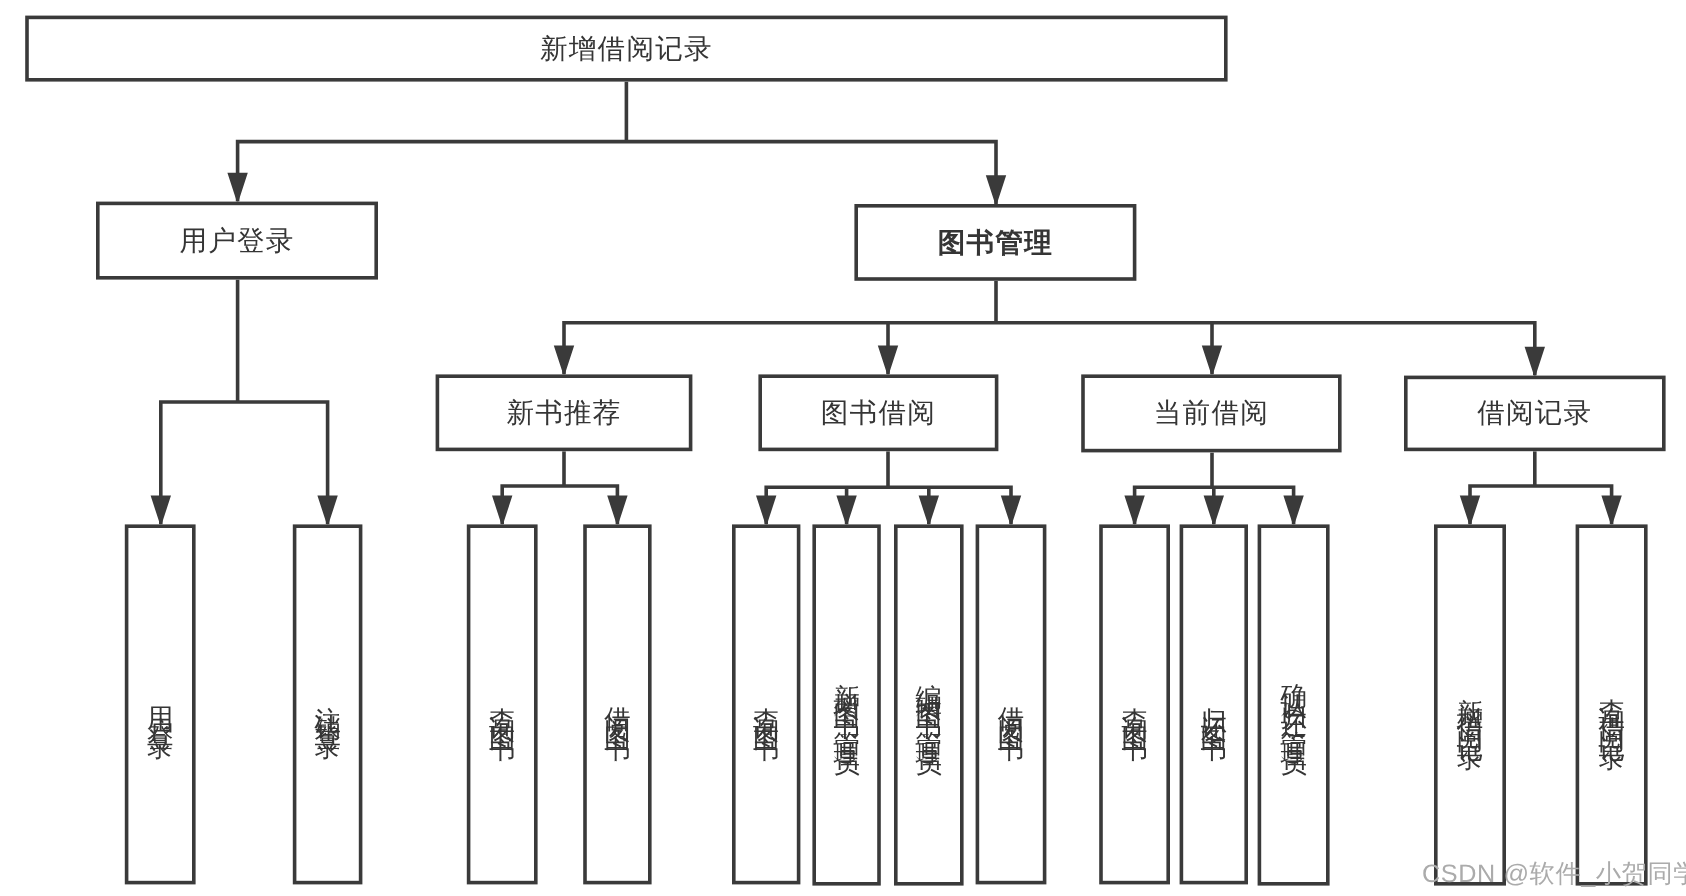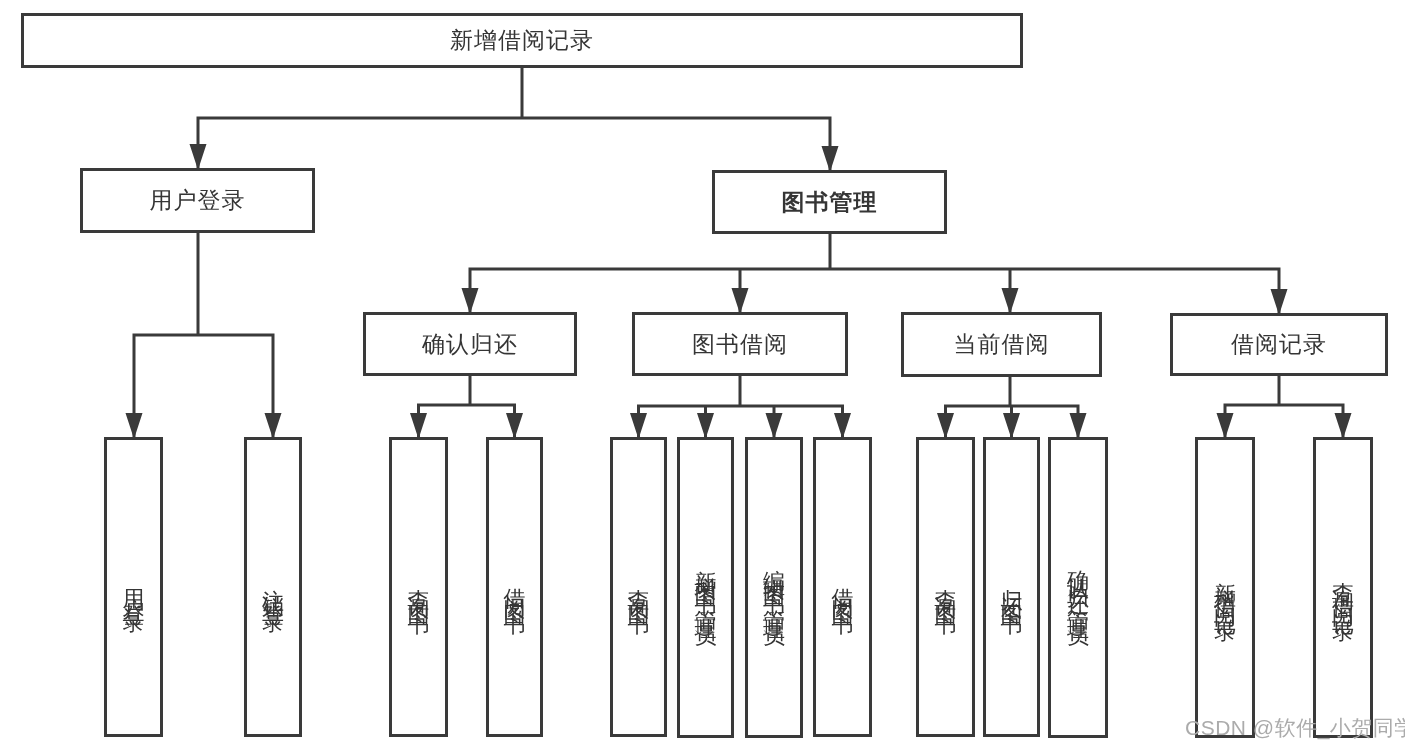--- a/index.html
+++ b/index.html
@@ -113,23 +113,23 @@
                M1216.5 413 L1233.5 413 L1225 439 Z
                M1334.5 413 L1351.5 413 L1343 439 Z"></path>
     </g>
   </svg>
 
   <div class="hbox" style="left:21px; top:13px; width:1002px; height:55px;">新增借阅记录</div>
 
   <div class="hbox" style="left:80px; top:168px; width:235px; height:65px;">用户登录</div>
   <div class="hbox" style="left:712px; top:170px; width:235px; height:64px;font-weight:bold;">图书管理</div>
 
-  <div class="hbox" style="left:363px; top:312px; width:214px; height:64px;">确认归还</div>
-  <div class="hbox" style="left:632px; top:312px; width:216px; height:64px;">图书借阅</div>
-  <div class="hbox" style="left:901px; top:312px; width:201px; height:65px;">当前借阅</div>
+  <div class="hbox" style="left:363px; top:312px; width:214px; height:64px;">新书推荐</div>
+  <div class="hbox" style="left:632px; top:312px; width:200px; height:64px;">图书借阅</div>
+  <div class="hbox" style="left:901px; top:312px; width:217px; height:65px;">当前借阅</div>
   <div class="hbox" style="left:1170px; top:313px; width:218px; height:63px;">借阅记录</div>
 
   <div class="vbox" style="left:104px; top:437px; width:59px; height:300px;">
     <span class="vtext">用户登录</span>
   </div>
   <div class="vbox" style="left:244px; top:437px; width:58px; height:300px;">
     <span class="vtext">注销登录</span>
   </div>
 
   <div class="vbox" style="left:389px; top:437px; width:59px; height:300px;">

